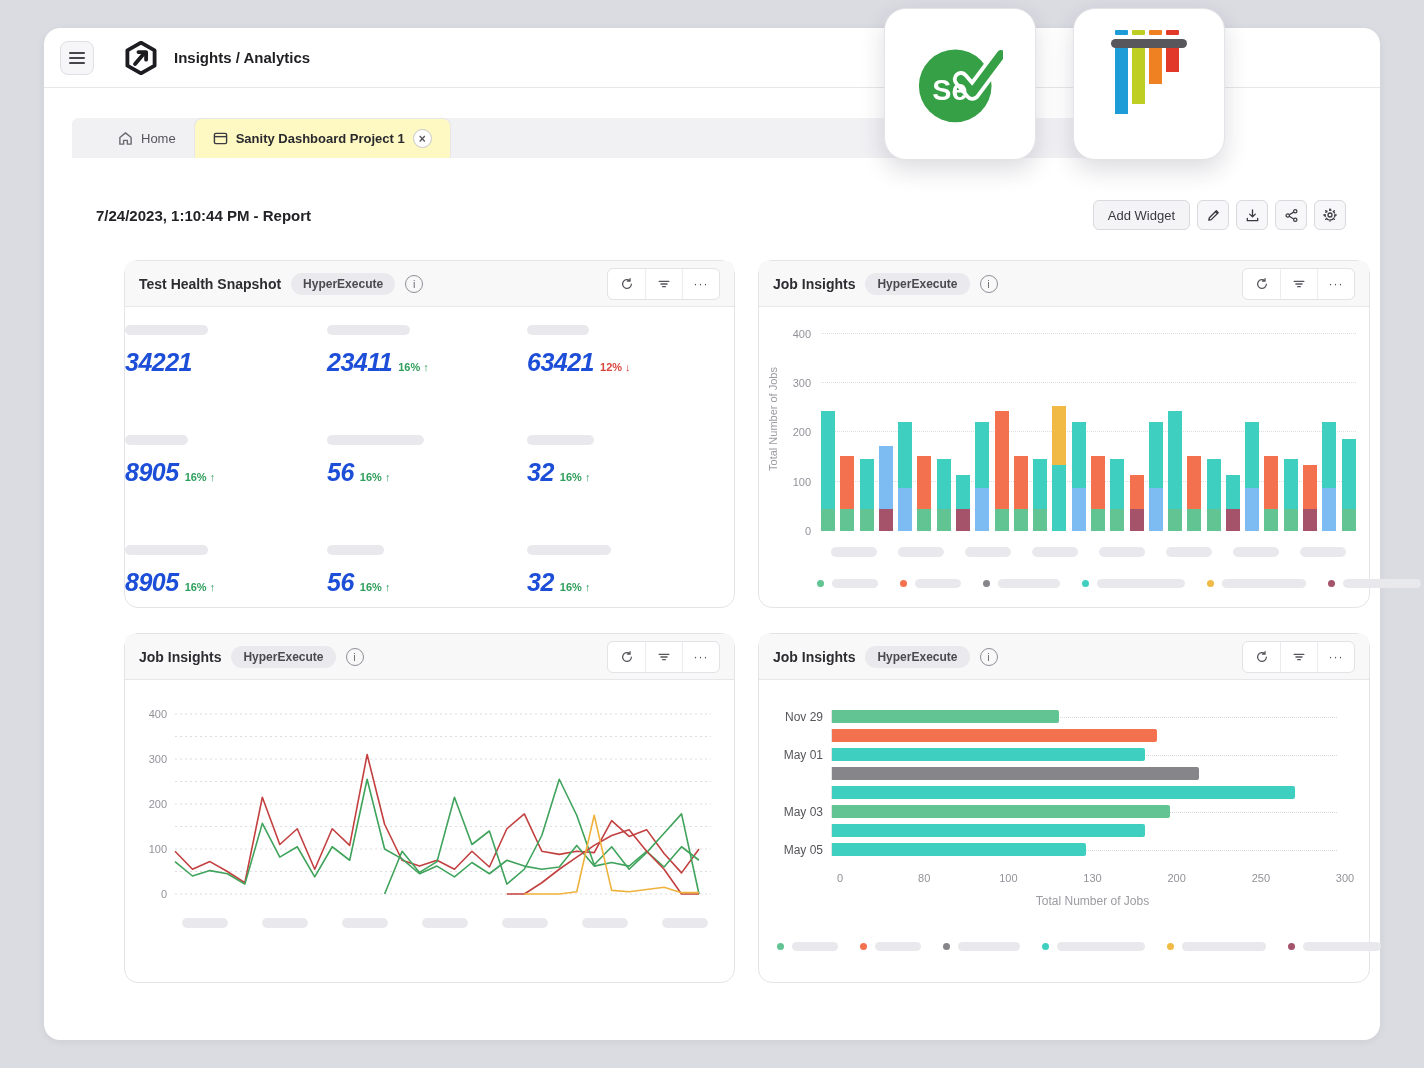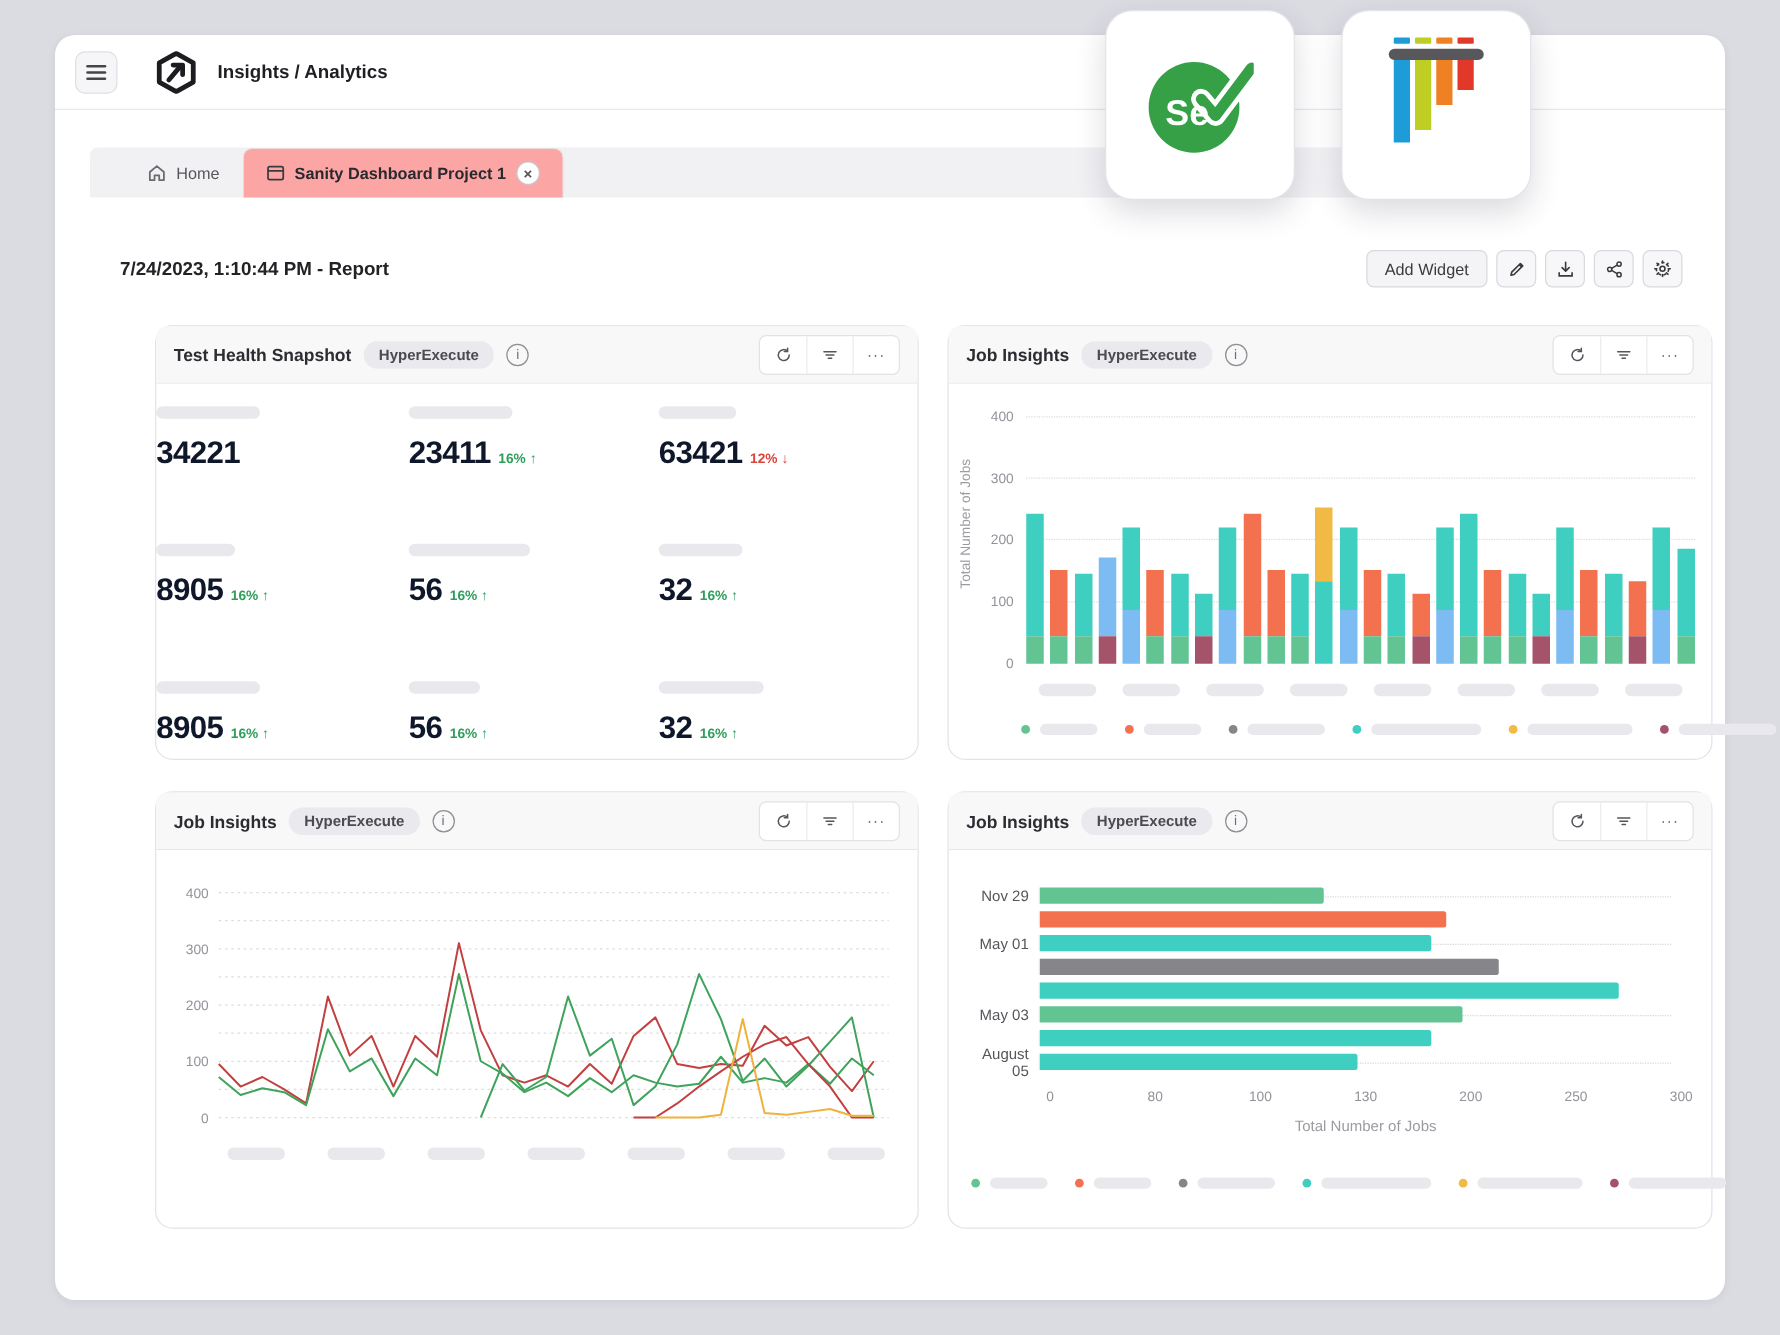--- a/index.html
+++ b/index.html
@@ -24,21 +24,21 @@
     border:1px solid #e4e4e8; border-radius:22px; z-index:30;
     box-shadow:0 10px 24px rgba(40,40,60,.16); display:flex; align-items:center; justify-content:center; }
   .float-card.selenium { left:884px; top:8px; }
   .float-card.framework { left:1073px; top:8px; }
 
   
   .tab-strip { position:absolute; left:28px; top:90px; width:1110px; height:40px;
     background:#f1f1f4; border-radius:6px 6px 0 0; display:flex; align-items:flex-end; }
   .tab { display:flex; align-items:center; gap:8px; height:40px; padding:0 18px;
     font-size:13px; color:#55555c; cursor:pointer; }
-  .tab.active { background:#fca5a5; border-radius:8px 8px 0 0; color:#2a2a2e; font-weight:bold;
+  .tab.active { background:#fef9c3; border-radius:8px 8px 0 0; color:#2a2a2e; font-weight:bold;
     border:1px solid #e7e7ea; border-bottom:none; }
   .tab-close { width:19px; height:19px; border:1px solid #c7c7cd; border-radius:50%;
     display:flex; align-items:center; justify-content:center; font-size:12px; color:#55555c;
     background:#fff; cursor:pointer; line-height:1; }
 
   
   .report-row { position:absolute; left:52px; top:170px; width:1250px; height:34px;
     display:flex; align-items:center; }
   .report-title { font-size:15px; font-weight:bold; color:#232327; }
   .report-actions { margin-left:auto; display:flex; gap:7px; align-items:center; }
@@ -65,21 +65,21 @@
     justify-content:center; font-style:normal; cursor:pointer; }
   .header-tools { margin-left:auto; display:flex; border:1px solid #e2e2e7; border-radius:6px;
     background:#fff; overflow:hidden; }
   .tool-cell { width:37px; height:30px; display:flex; align-items:center; justify-content:center;
     cursor:pointer; border-left:1px solid #ececf0; color:#55555c; }
   .tool-cell:first-child { border-left:none; }
   .widget-body { position:relative; width:100%; }
   .metric-cell { position:absolute; }
   .skeleton { background:#e9e9ed; border-radius:6px; height:10px; }
   .metric-value-row { margin-top:13px; display:flex; align-items:baseline; gap:6px; }
-  .metric-value { font-size:25px; font-weight:bold; color:#0f172a; letter-spacing:-0.5px; }
+  .metric-value { font-size:25px; font-weight:bold; color:#1d4ed8; letter-spacing:-0.5px;font-style:italic; }
   .delta { font-size:11px; font-weight:bold; }
   .delta.up   { color:#2e9e5b; }
   .delta.down { color:#d9453c; }
 
   
   .y-axis-label { position:absolute; transform:rotate(-90deg); transform-origin:center;
     font-size:11px; color:#9b9ba2; white-space:nowrap; }
   .tick-label { position:absolute; font-size:11px; color:#92929a; }
   .grid-h { position:absolute; left:0; width:100%; border-top:1px dotted #dcdce2; }
   .xskel-row { position:absolute; display:flex; justify-content:space-around; }
@@ -563,21 +563,21 @@
               <div class="hbar-bar" style="width: 338.35px; background: rgb(98, 196, 147);"></div>
             </div>
           </div>
           <div class="hbar-row">
             <span class="hbar-label"></span>
             <div class="hbar-area">
               <div class="hbar-bar" style="width: 313.1px; background: rgb(62, 207, 192);"></div>
             </div>
           </div>
           <div class="hbar-row">
-            <span class="hbar-label">August 05</span>
+            <span class="hbar-label">May 05</span>
             <div class="hbar-area">
               <div class="hbar-grid" style="left: 0px; width: 505px;"></div>
               <div class="hbar-bar" style="width: 254.183px; background: rgb(62, 207, 192);"></div>
             </div>
           </div>
         </div>
         <div style="position: absolute; left: 81px; top: 192px; width: 505px; height: 14px;">
           <span class="tick-label" style="left: 0px; transform: translateX(-50%); top: 0px;">0</span>
           <span class="tick-label" style="left: 84.1667px; transform: translateX(-50%); top: 0px;">80</span>
           <span class="tick-label" style="left: 168.333px; transform: translateX(-50%); top: 0px;">100</span>

